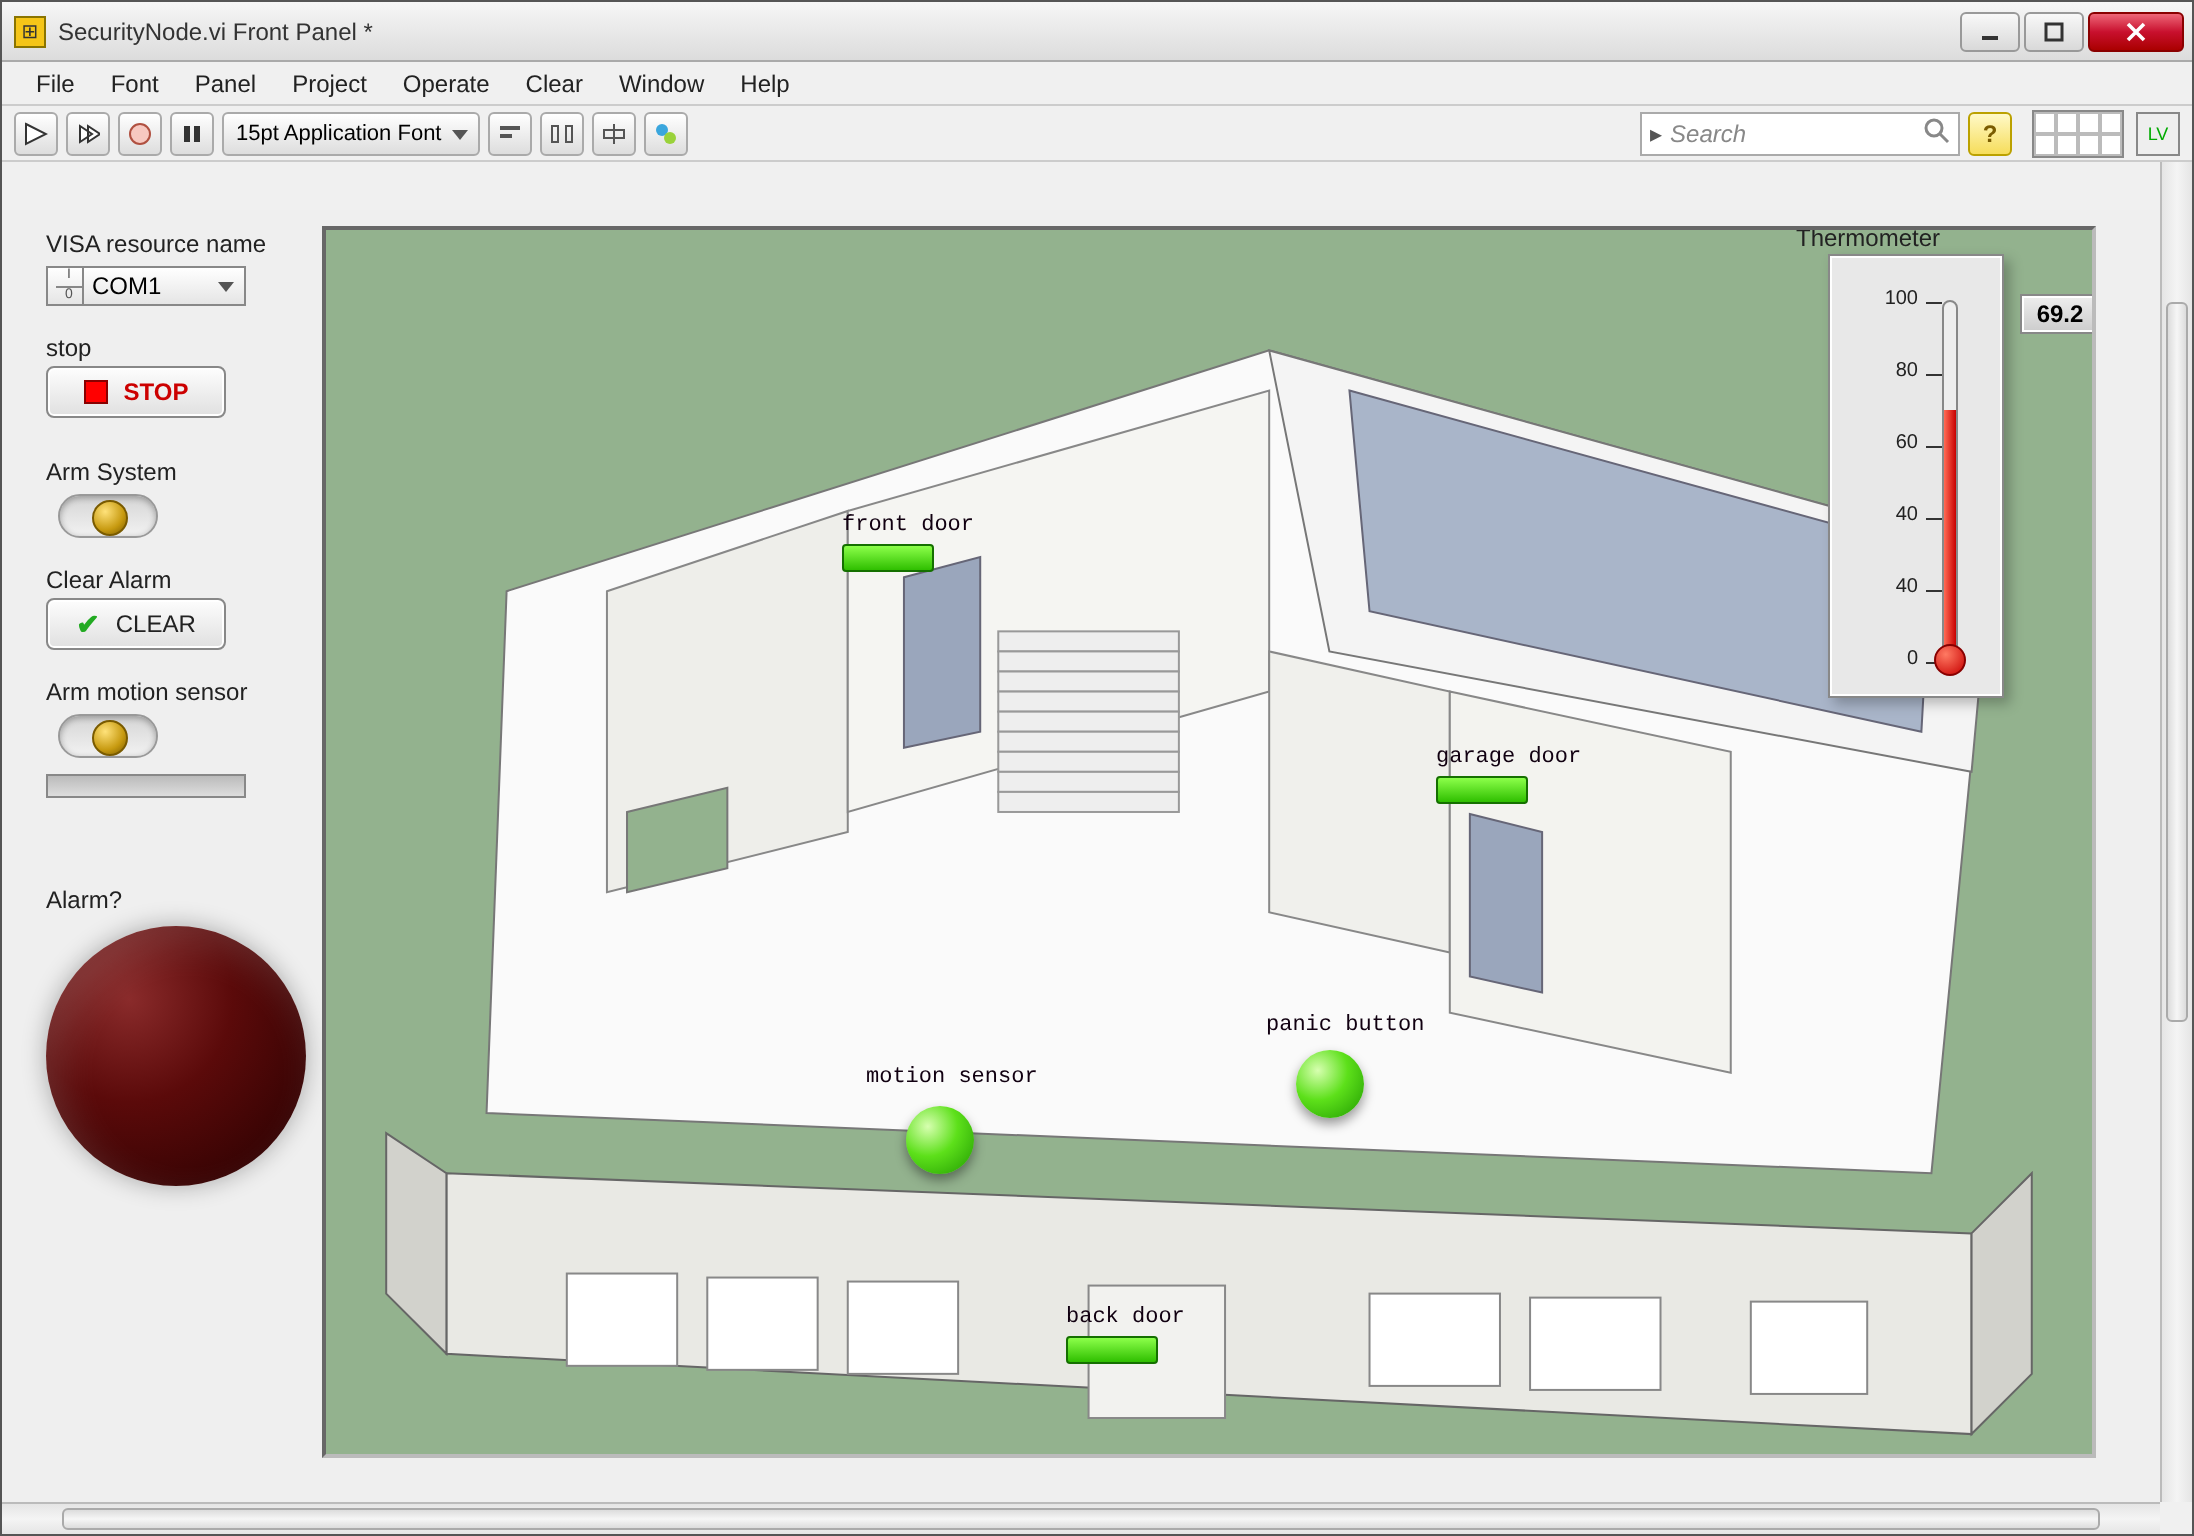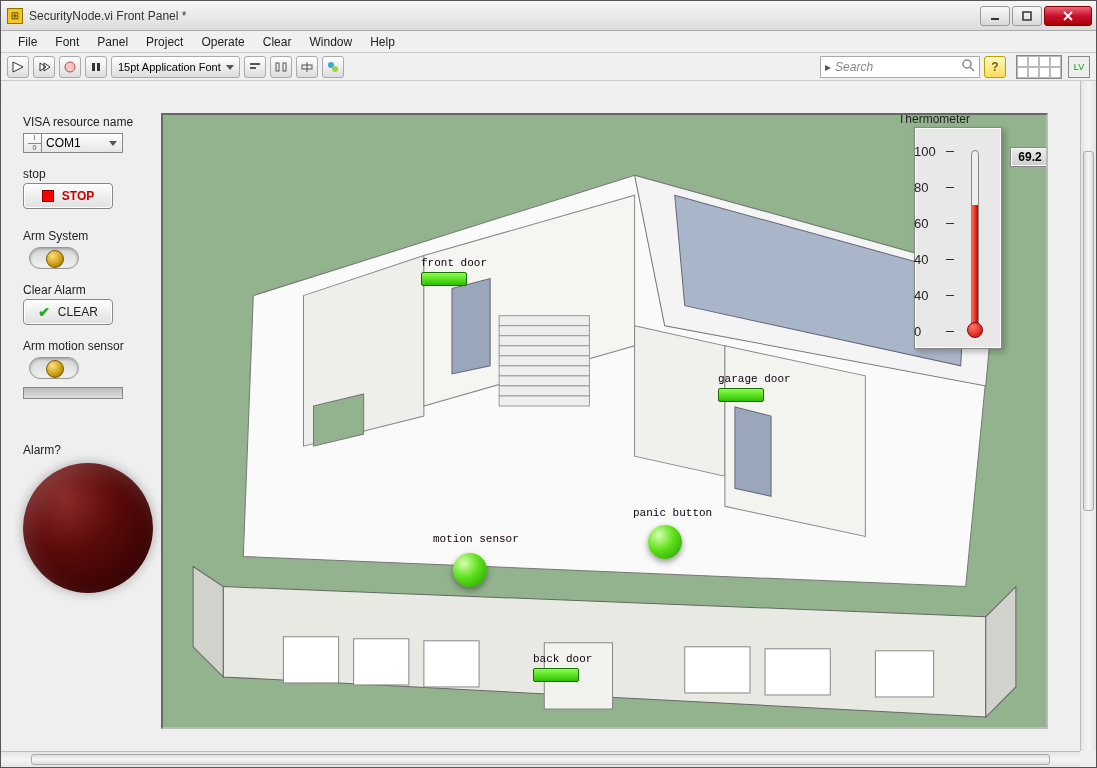--- a/index.html
+++ b/index.html
@@ -189,22 +189,22 @@
   }
   .thermo-fill {
     position:absolute; left:0; right:0; bottom:0;
     background:linear-gradient(to right,#ff6b55,#c80000);
   }
   .thermo-bulb {
     position:absolute; left:48px; bottom:-4px; width:16px;height:16px;border-radius:50%;
     background:radial-gradient(circle at 35% 30%,#ff7a63,#c80000);
     border:1px solid #800;
   }
-  .thermo-tick { position:absolute; right:55px; font-size:13px; color:#222;
-    width:28px; }
+  .thermo-tick { position:absolute; right:38px; font-size:10px; color:#222;
+    text-align:right; width:28px; }
   .thermo-tick::after{
     content:""; position:absolute; left:32px; top:7px; width:8px;height:1px;background:#333;
   }
   .thermo-readout {
     position:absolute; right:-4px; top:32px;
     width:40px;height:20px;border:1px solid #888;
     background:linear-gradient(to bottom,#eee,#ccc);
     display:flex;align-items:center;justify-content:center;
     box-shadow:inset 0 0 0 1px #fff;
     font-weight:bold;

